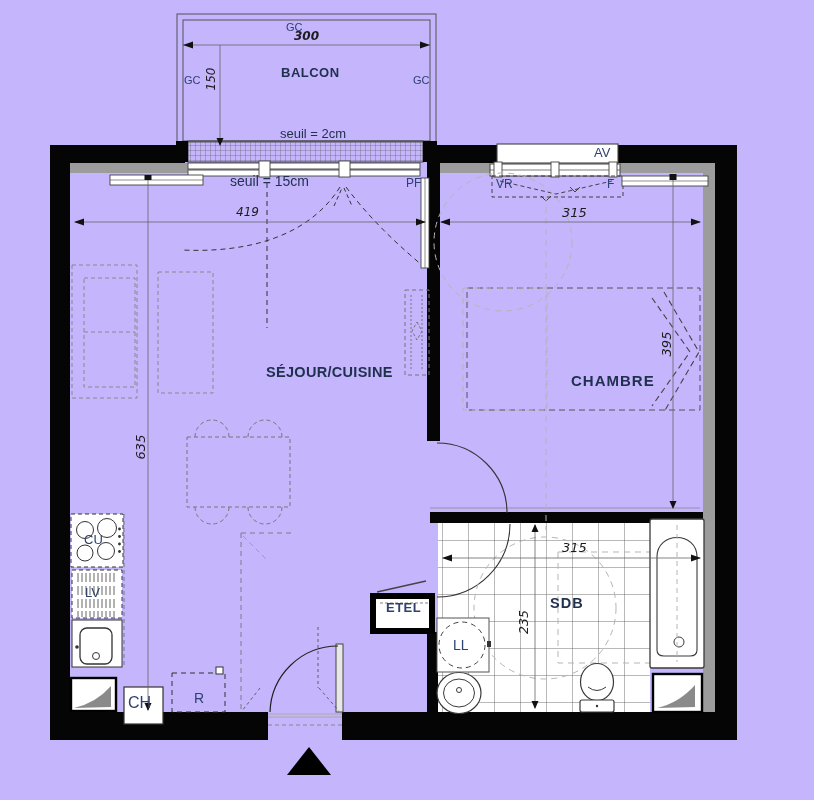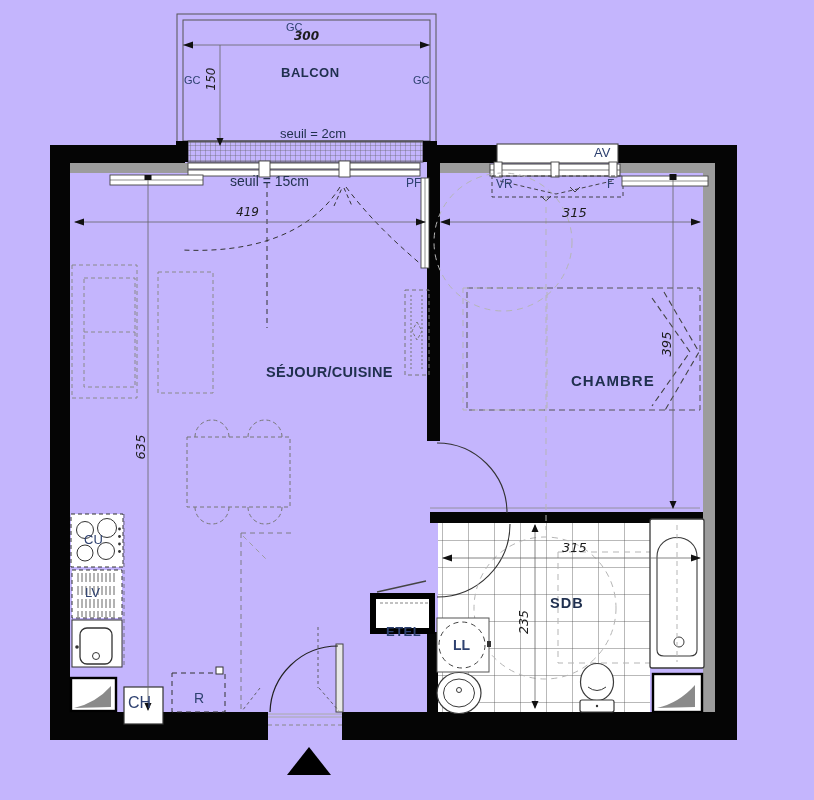--- a/index.html
+++ b/index.html
@@ -28,22 +28,22 @@
   #lbl-f{left:607px;top:178px;}
   #lbl-d315c{left:562px;top:206px;font-size:13px;}
   #lbl-chambre{left:571px;top:331px;font-size:15px;margin-top:42px;}
   #lbl-d395{left:666px;top:344px;font-size:13px;}
   #lbl-sejour{left:266px;top:365px;font-size:14.5px;letter-spacing:.3px;}
   #lbl-d635{left:140px;top:447px;font-size:13px;}
   #lbl-cu{left:84px;top:533px;font-size:13px;}
   #lbl-lv{left:85px;top:586px;font-size:13px;}
   #lbl-ch{left:128px;top:695px;font-size:16px;}
   #lbl-r{left:194px;top:691px;font-size:14px;}
-  #lbl-etel{left:386px;top:625px;font-size:13px;font-weight:700;letter-spacing:.5px;}
-  #lbl-ll{left:453px;top:638px;font-size:14px;font-weight:bold;}
+  #lbl-etel{left:386px;top:601px;font-size:13px;font-weight:700;letter-spacing:.5px;}
+  #lbl-ll{left:453px;top:638px;font-size:14px;}
   #lbl-sdb{left:550px;top:596px;font-size:14.5px;}
   #lbl-d315s{left:562px;top:541px;font-size:13px;}
   #lbl-d235{left:524px;top:622px;font-size:12.5px;}
 </style>
 </head>
 <body>
 
 <div id="stage">
 
 <svg width="814" height="800" viewBox="0 0 814 800">

